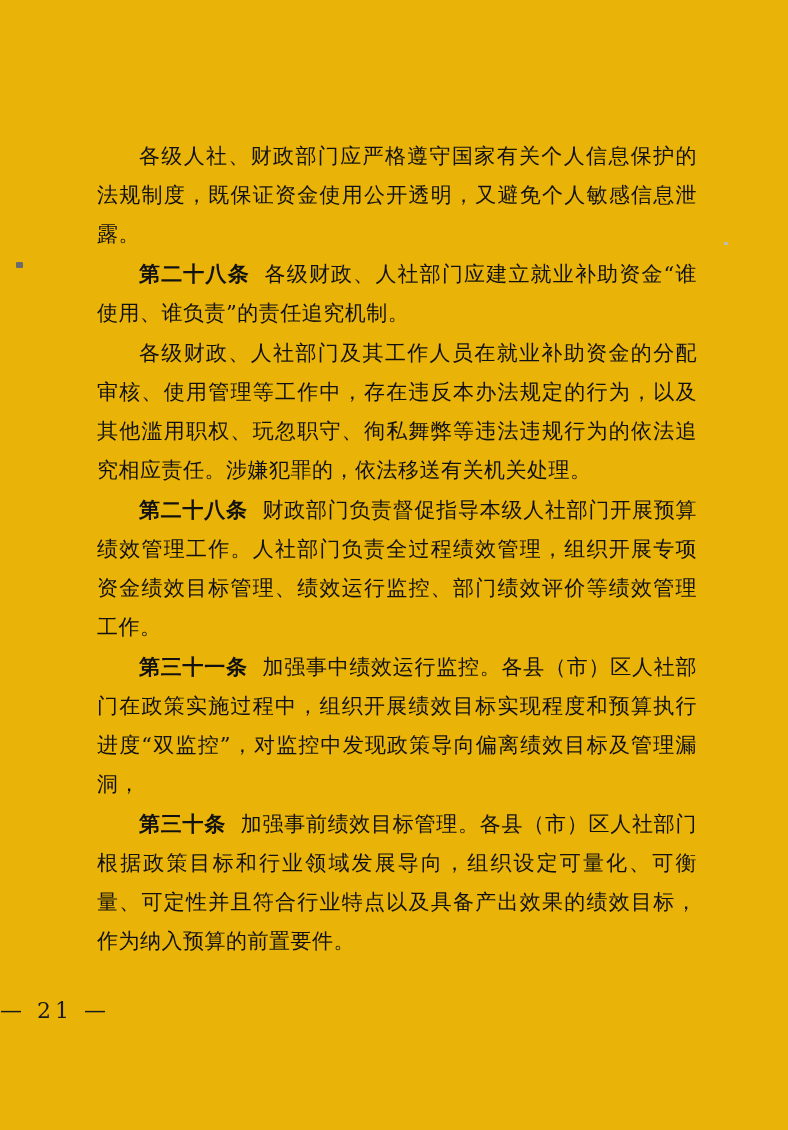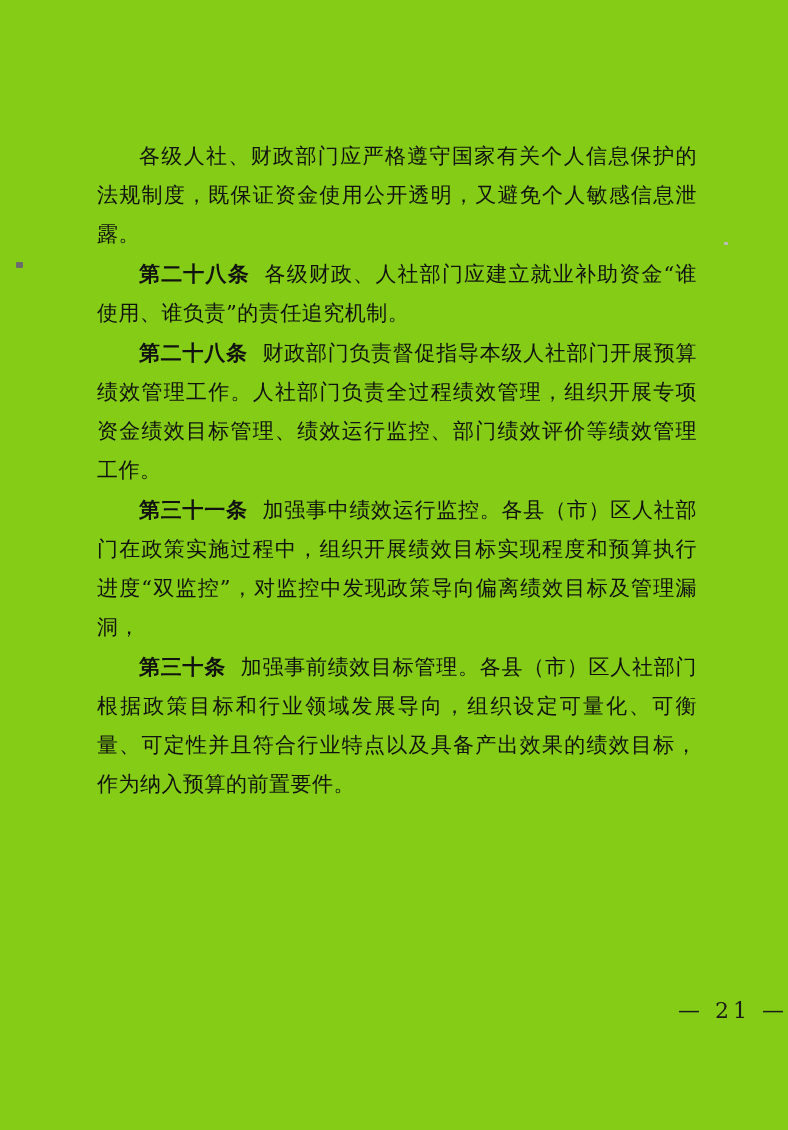--- a/index.html
+++ b/index.html
@@ -11,21 +11,21 @@
     height: 1130px;
     background: #ffffff;
     position: relative;
     overflow: hidden;
     font-family: "DejaVu Serif", serif;
     color: #111111;
   }
   .scan-page {
     position: absolute;
     inset: 0;
-    background: #84cc16;
+    background: #eab308;
   }
   .text-block {
     position: absolute;
     left: 97px;
     top: 136px;
     width: 600px;
     font-size: 21px;
     line-height: 39px;
     text-align: justify;
     text-justify: inter-ideograph;
@@ -40,21 +40,21 @@
     font-weight: bold;
   }
   .lead:not(:empty) {
     margin-right: 0.7em;
   }
   .page-footer {
     position: absolute;
     left: 0;
     top: 998px;
     width: 788px;
-    text-align: right;
+    text-align: left;
     font-size: 22px;
     letter-spacing: 4px;
     color: #1a1a1a;
   }
   .speck {
     position: absolute;
     border-radius: 1px;
   }
   .speck-1 {
     left: 16px;
@@ -75,20 +75,21 @@
 <body>
 
 <div class="scan-page">
 
   <span class="speck speck-1"></span>
   <span class="speck speck-2"></span>
 
   <div class="text-block">
     <p><b class="lead"></b><span>各级人社、财政部门应严格遵守国家有关个人信息保护的法规制度，既保证资金使用公开透明，又避免个人敏感信息泄露。</span></p>
     <p><b class="lead">第二十八条</b><span>各级财政、人社部门应建立就业补助资金“谁使用、谁负责”的责任追究机制。</span></p>
+    <p><b class="lead"></b><span>各级财政、人社部门及其工作人员在就业补助资金的分配审核、使用管理等工作中，存在违反本办法规定的行为，以及其他滥用职权、玩忽职守、徇私舞弊等违法违规行为的依法追究相应责任。涉嫌犯罪的，依法移送有关机关处理。</span></p>
     <p><b class="lead">第二十八条</b><span>财政部门负责督促指导本级人社部门开展预算绩效管理工作。人社部门负责全过程绩效管理，组织开展专项资金绩效目标管理、绩效运行监控、部门绩效评价等绩效管理工作。</span></p>
     <p><b class="lead">第三十一条</b><span>加强事中绩效运行监控。各县（市）区人社部门在政策实施过程中，组织开展绩效目标实现程度和预算执行进度“双监控”，对监控中发现政策导向偏离绩效目标及管理漏洞，</span></p>
     <p><b class="lead">第三十条</b><span>加强事前绩效目标管理。各县（市）区人社部门根据政策目标和行业领域发展导向，组织设定可量化、可衡量、可定性并且符合行业特点以及具备产出效果的绩效目标，作为纳入预算的前置要件。</span></p>
   </div>
 
   <div class="page-footer">— 21 —</div>
 
 </div>
 
 </body></html>

